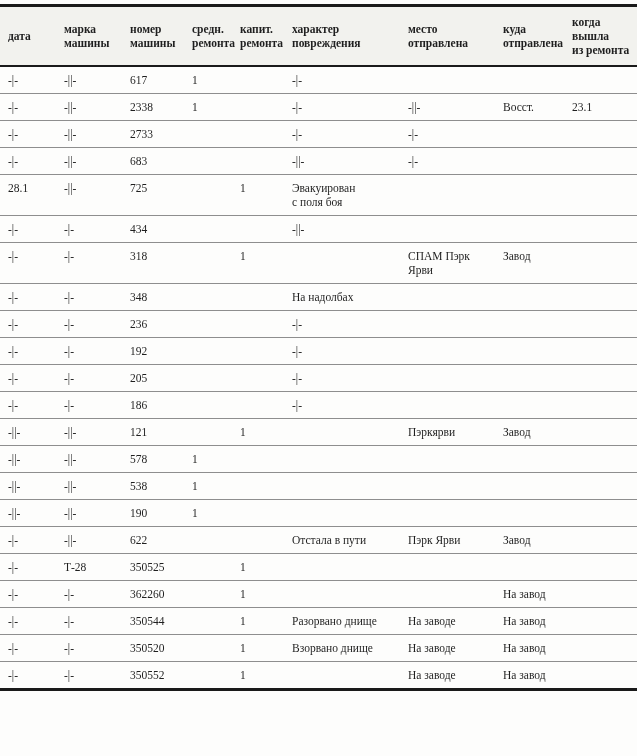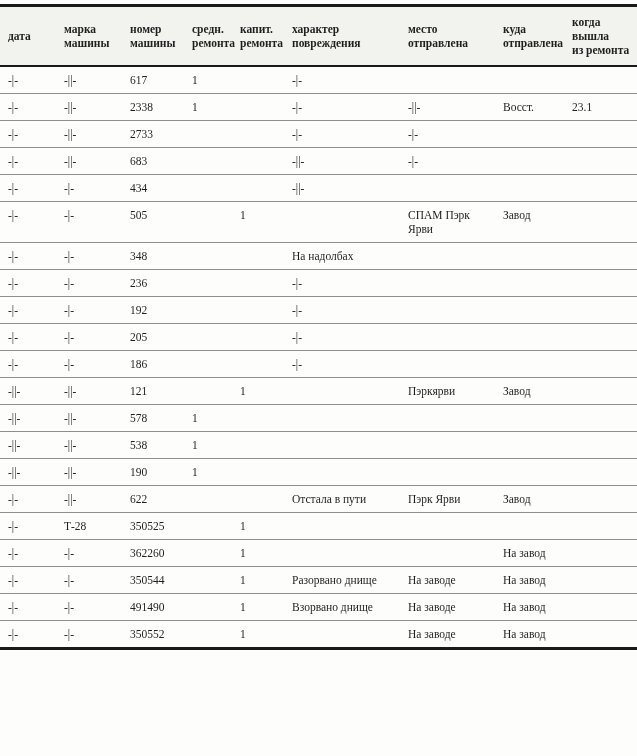--- a/index.html
+++ b/index.html
@@ -138,34 +138,46 @@
           <td>-||-</td>
           <td>683</td>
           <td></td>
           <td></td>
           <td>-||-</td>
           <td>-|-</td>
           <td></td>
           <td></td>
         </tr>
         <tr>
+          <td>28.1</td>
+          <td>-||-</td>
+          <td>725</td>
+          <td></td>
+          <td>1</td>
+          <td>Эвакуирован
+с поля боя</td>
+          <td></td>
+          <td></td>
+          <td></td>
+        </tr>
+        <tr>
           <td>-|-</td>
           <td>-|-</td>
           <td>434</td>
           <td></td>
           <td></td>
           <td>-||-</td>
           <td></td>
           <td></td>
           <td></td>
         </tr>
         <tr>
           <td>-|-</td>
           <td>-|-</td>
-          <td>505</td>
+          <td>318</td>
           <td></td>
           <td>1</td>
           <td></td>
           <td>СПАМ Пэрк
 Ярви</td>
           <td>Завод</td>
           <td></td>
         </tr>
         <tr>
           <td>-|-</td>
@@ -306,21 +318,21 @@
           <td></td>
           <td>1</td>
           <td>Разорвано днище</td>
           <td>На заводе</td>
           <td>На завод</td>
           <td></td>
         </tr>
         <tr>
           <td>-|-</td>
           <td>-|-</td>
-          <td>491490</td>
+          <td>350520</td>
           <td></td>
           <td>1</td>
           <td>Взорвано днище</td>
           <td>На заводе</td>
           <td>На завод</td>
           <td></td>
         </tr>
         <tr>
           <td>-|-</td>
           <td>-|-</td>

